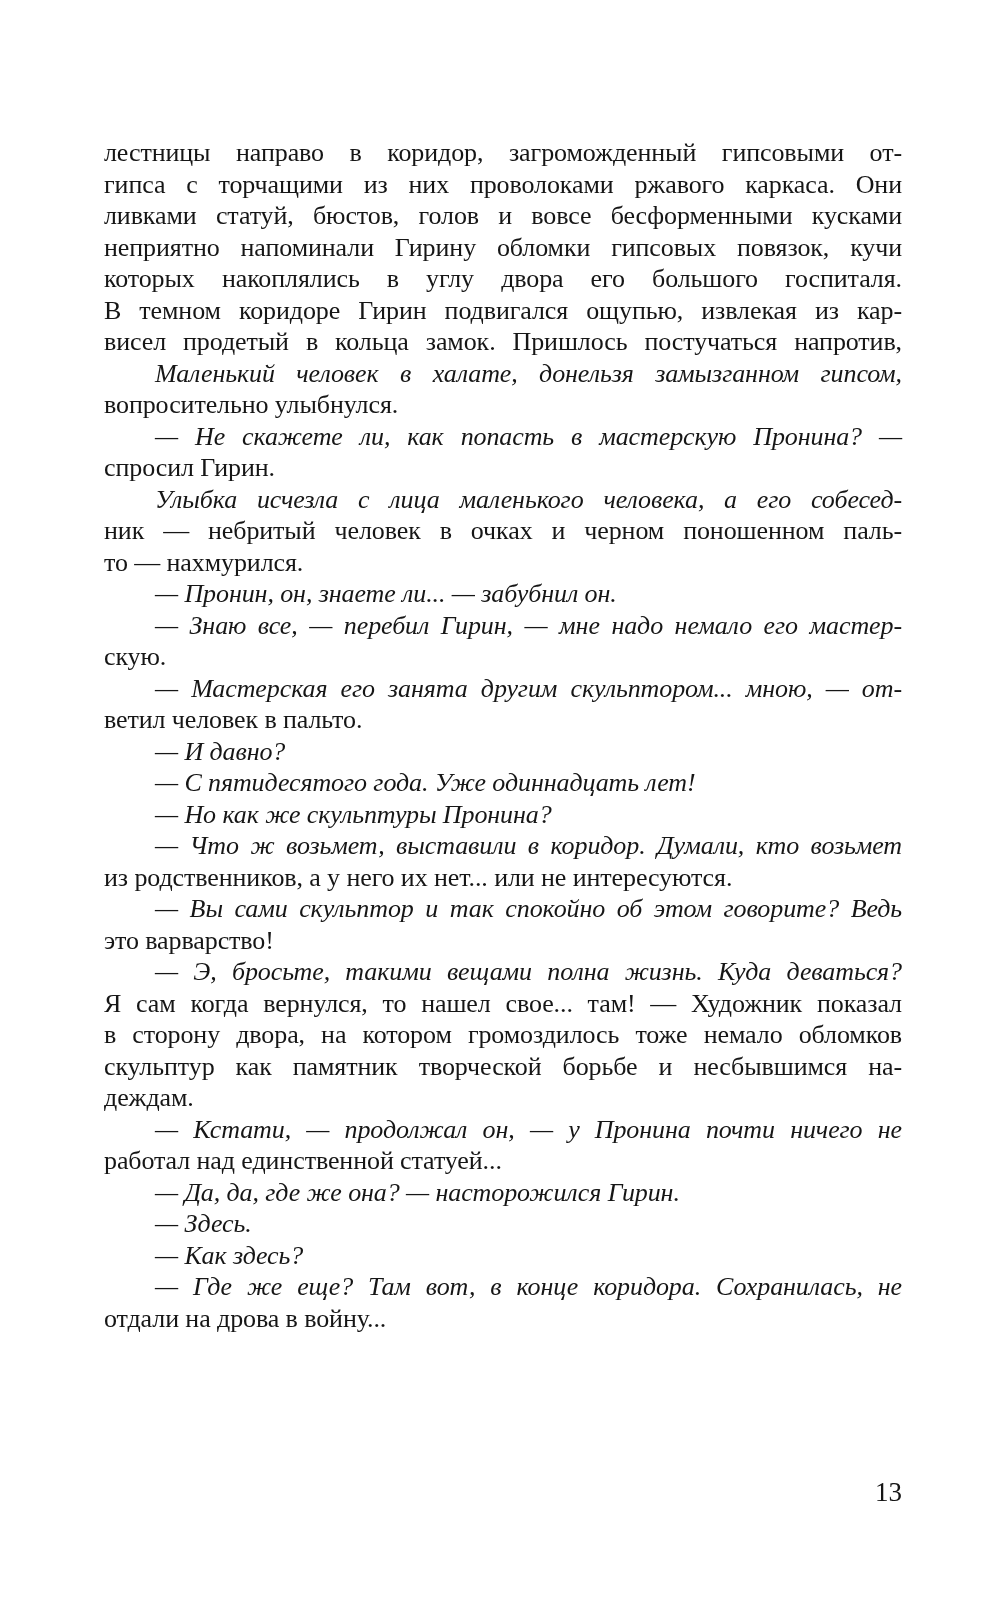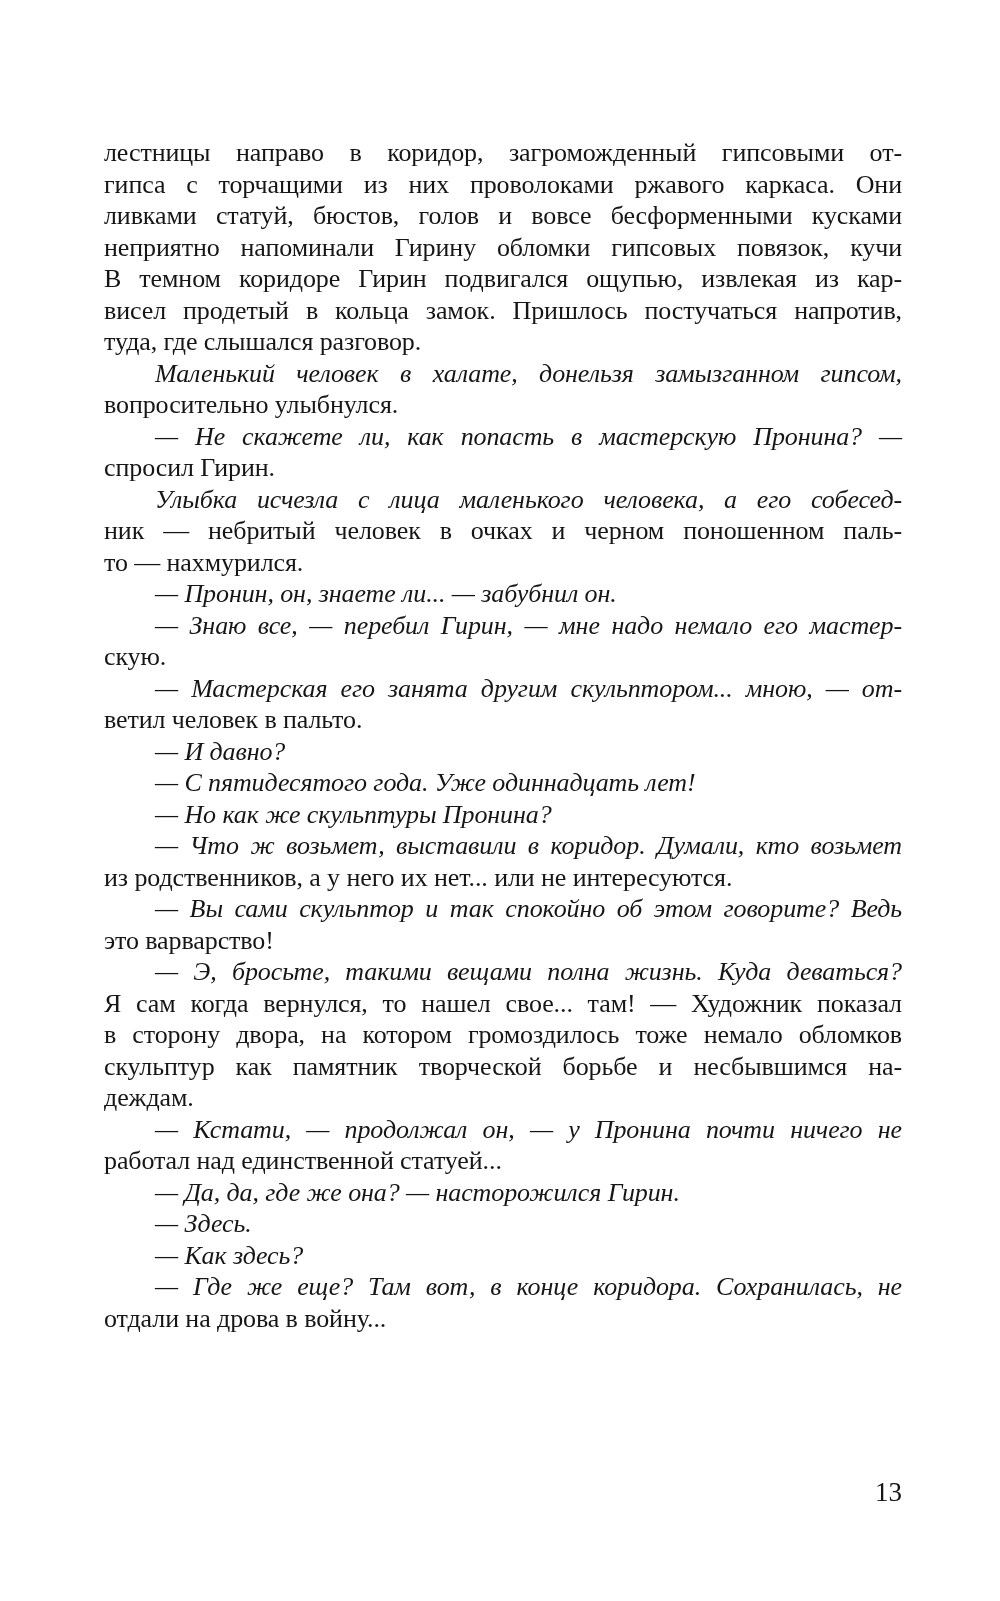--- a/index.html
+++ b/index.html
@@ -53,23 +53,23 @@
 </style>
 </head>
 <body>
 
 <div class="book-page">
   <div class="text-block">
       <div class="line j">лестницы направо в коридор, загроможденный гипсовыми от-</div>
       <div class="line j">гипса с торчащими из них проволоками ржавого каркаса. Они</div>
       <div class="line j">ливками статуй, бюстов, голов и вовсе бесформенными кусками</div>
       <div class="line j">неприятно напоминали Гирину обломки гипсовых повязок, кучи</div>
+      <div class="line j">которых накоплялись в углу двора его большого госпиталя.</div>
       <div class="line j">В темном коридоре Гирин подвигался ощупью, извлекая из кар-</div>
       <div class="line j">висел продетый в кольца замок. Пришлось постучаться напротив,</div>
-      <div class="line">туда, где слышался разговор.</div>
       <div class="line j i">Маленький человек в халате, донельзя замызганном гипсом,</div>
       <div class="line">вопросительно улыбнулся.</div>
       <div class="line j i">— Не скажете ли, как попасть в мастерскую Пронина? —</div>
       <div class="line">спросил Гирин.</div>
       <div class="line j i">Улыбка исчезла с лица маленького человека, а его собесед-</div>
       <div class="line j">ник — небритый человек в очках и черном поношенном паль-</div>
       <div class="line">то — нахмурился.</div>
       <div class="line i">— Пронин, он, знаете ли... — забубнил он.</div>
       <div class="line j i">— Знаю все, — перебил Гирин, — мне надо немало его мастер-</div>
       <div class="line">скую.</div>

